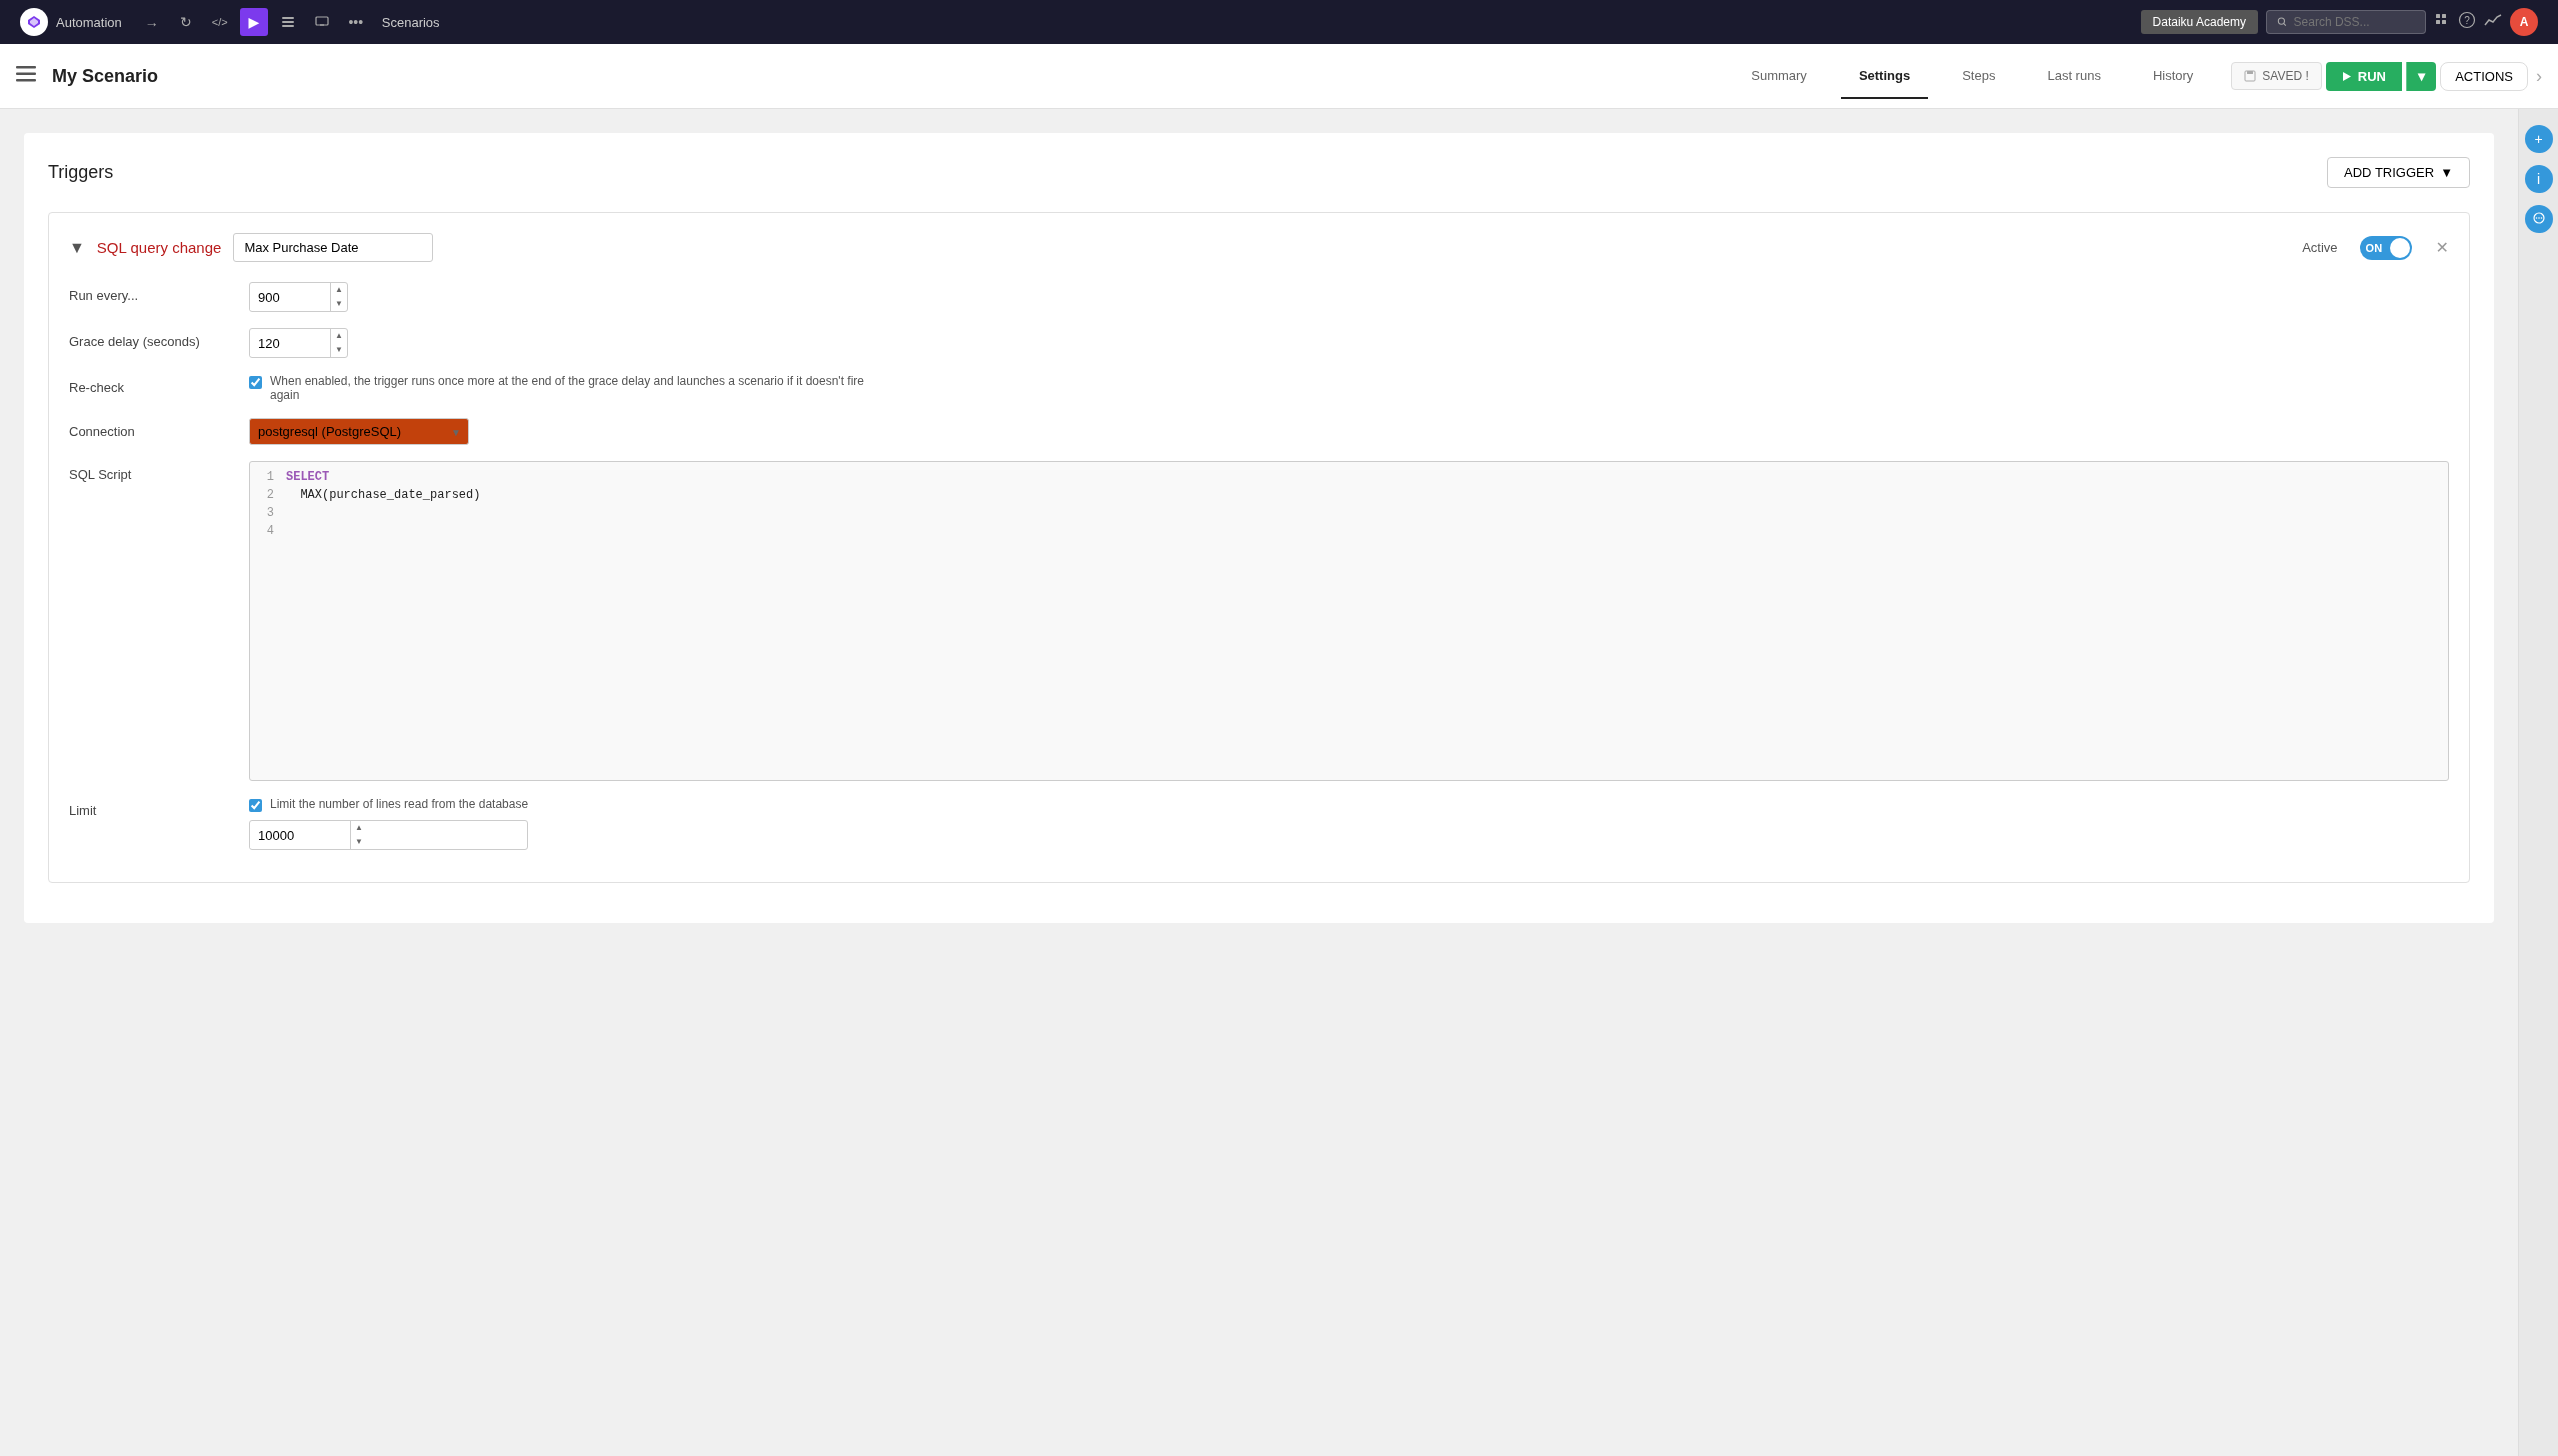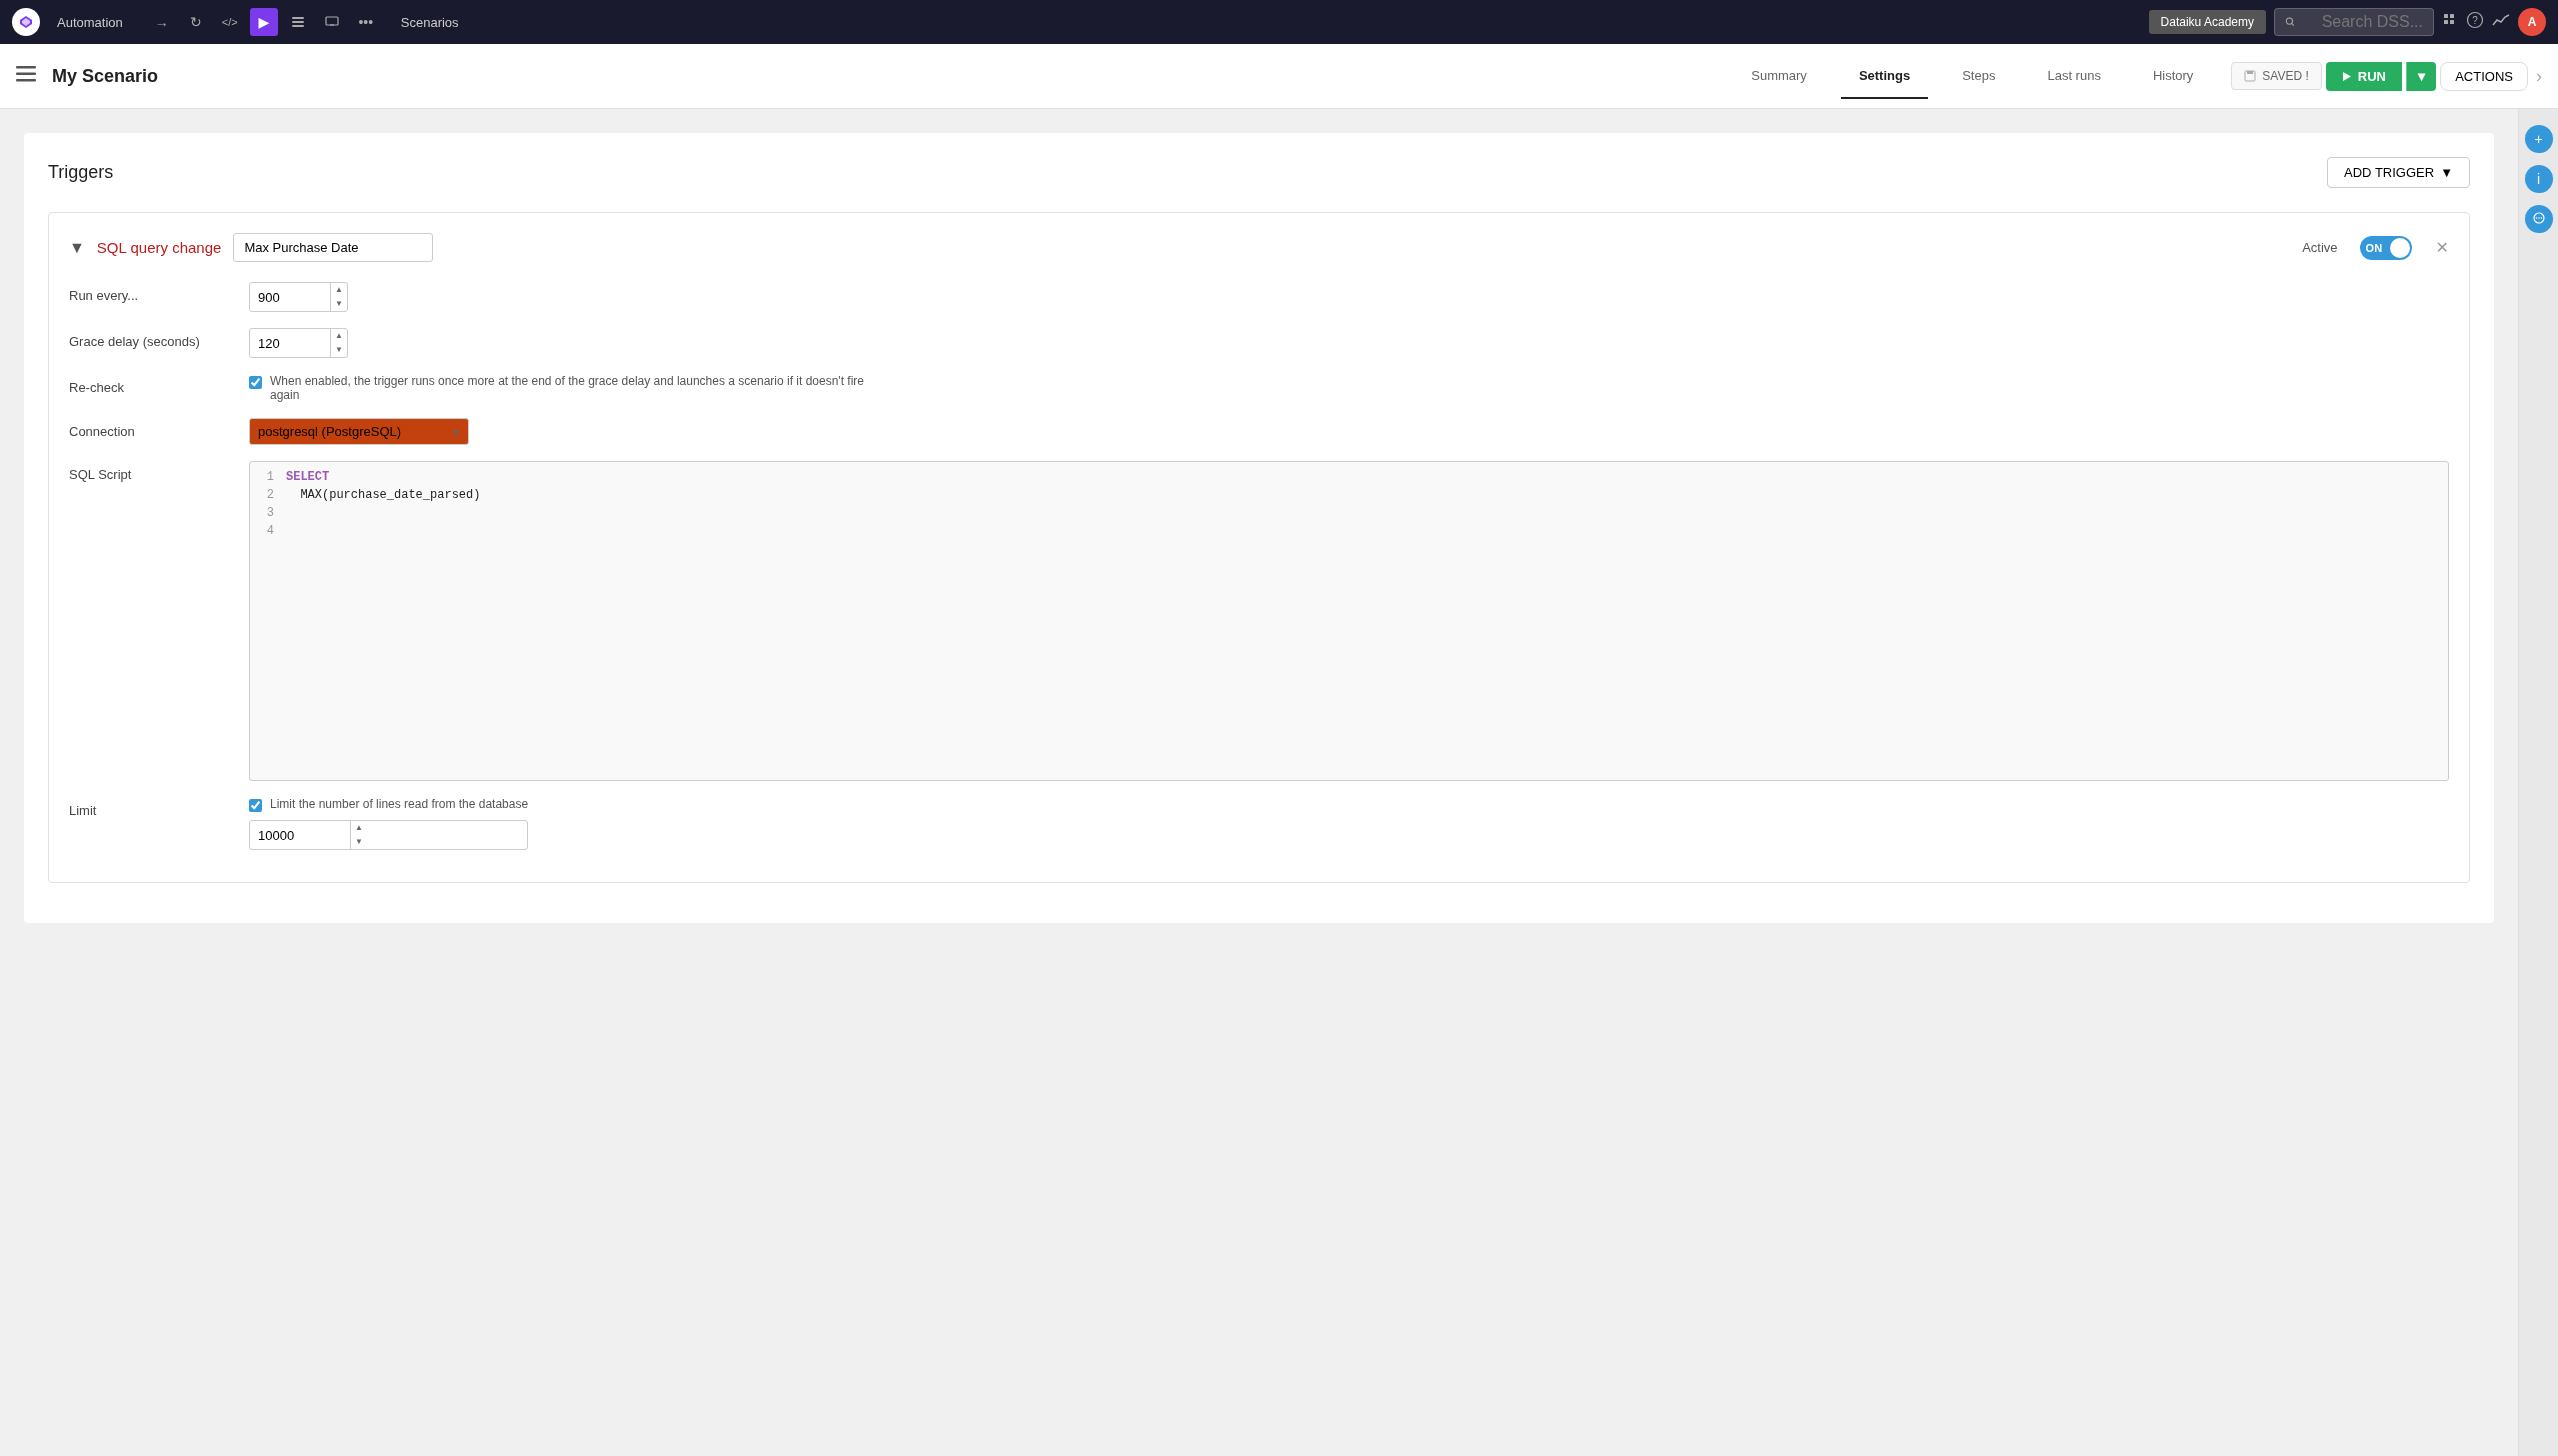--- a/index.html
+++ b/index.html
@@ -1,32 +1,32 @@
 <!DOCTYPE html>
 <html><head>
   <meta charset="utf-8">
   <style>
     * { box-sizing: border-box; margin: 0; padding: 0; }
     body { font-family: -apple-system, BlinkMacSystemFont, 'Segoe UI', sans-serif; background: #f0f0f0; font-size: 13px; color: #333; }
 
     
     .topbar {
-      display: flex; align-items: center; background: #1a1a2e; height: 44px; padding: 0 12px; gap: 17px; position: relative;
+      display: flex; align-items: center; background: #1a1a2e; height: 44px; padding: 0 20px; gap: 8px; position: relative;
     }
     .topbar-logo { width: 28px; height: 28px; background: white; border-radius: 50%; display: flex; align-items: center; justify-content: center; }
     .topbar-logo svg { width: 16px; height: 16px; }
     .topbar-title { color: #ccc; font-size: 13px; margin-right: 8px; }
     .topbar-icons { display: flex; gap: 6px; align-items: center; }
     .topbar-icon { color: #aaa; font-size: 14px; width: 28px; height: 28px; display: flex; align-items: center; justify-content: center; cursor: pointer; border-radius: 3px; }
     .topbar-icon.active { background: #7c3aed; color: white; }
     .topbar-scenarios { color: #ccc; font-size: 13px; margin-left: 4px; }
     .topbar-right { margin-left: auto; display: flex; align-items: center; gap: 8px; }
     .dataiku-btn { background: #555; color: white; border: none; padding: 5px 12px; border-radius: 3px; font-size: 12px; cursor: pointer; }
     .search-box { background: rgba(255,255,255,0.15); border: 1px solid rgba(255,255,255,0.2); border-radius: 4px; color: white; padding: 4px 10px; font-size: 12px; width: 160px; display: flex; align-items: center; gap: 6px; }
-    .search-box input { background: transparent; border: none; color: #fdba74; font-size: 16px; outline: none; width: 100%; text-align: right; }
+    .search-box input { background: transparent; border: none; color: #fdba74; font-size: 12px; outline: none; width: 100%; }
     .topbar-icon-right { color: #aaa; font-size: 16px; cursor: pointer; }
     .avatar { width: 28px; height: 28px; background: #e74c3c; border-radius: 50%; display: flex; align-items: center; justify-content: center; color: white; font-size: 12px; font-weight: bold; }
 
     
     .secondbar {
       display: flex; align-items: center; background: white; height: 65px; padding: 0 16px; border-bottom: 1px solid #e0e0e0; position: relative;
     }
     .menu-icon { font-size: 18px; color: #555; margin-right: 16px; cursor: pointer; }
     .scenario-title { font-size: 18px; font-weight: 600; color: #222; }
     .nav-tabs { display: flex; gap: 16px; margin-left: auto; margin-right: 20px; }

